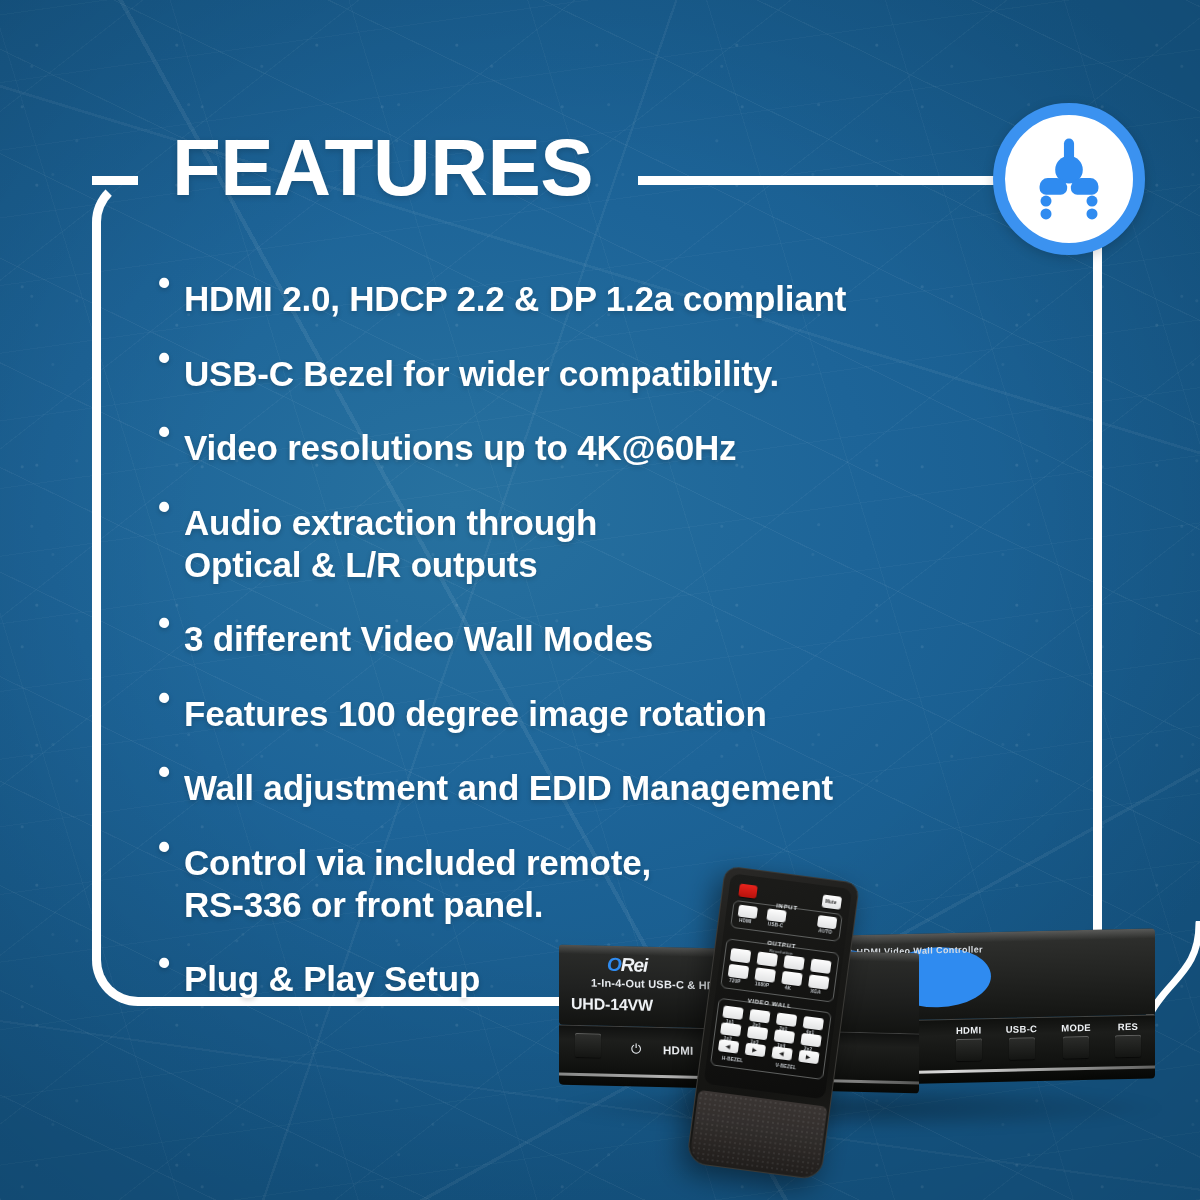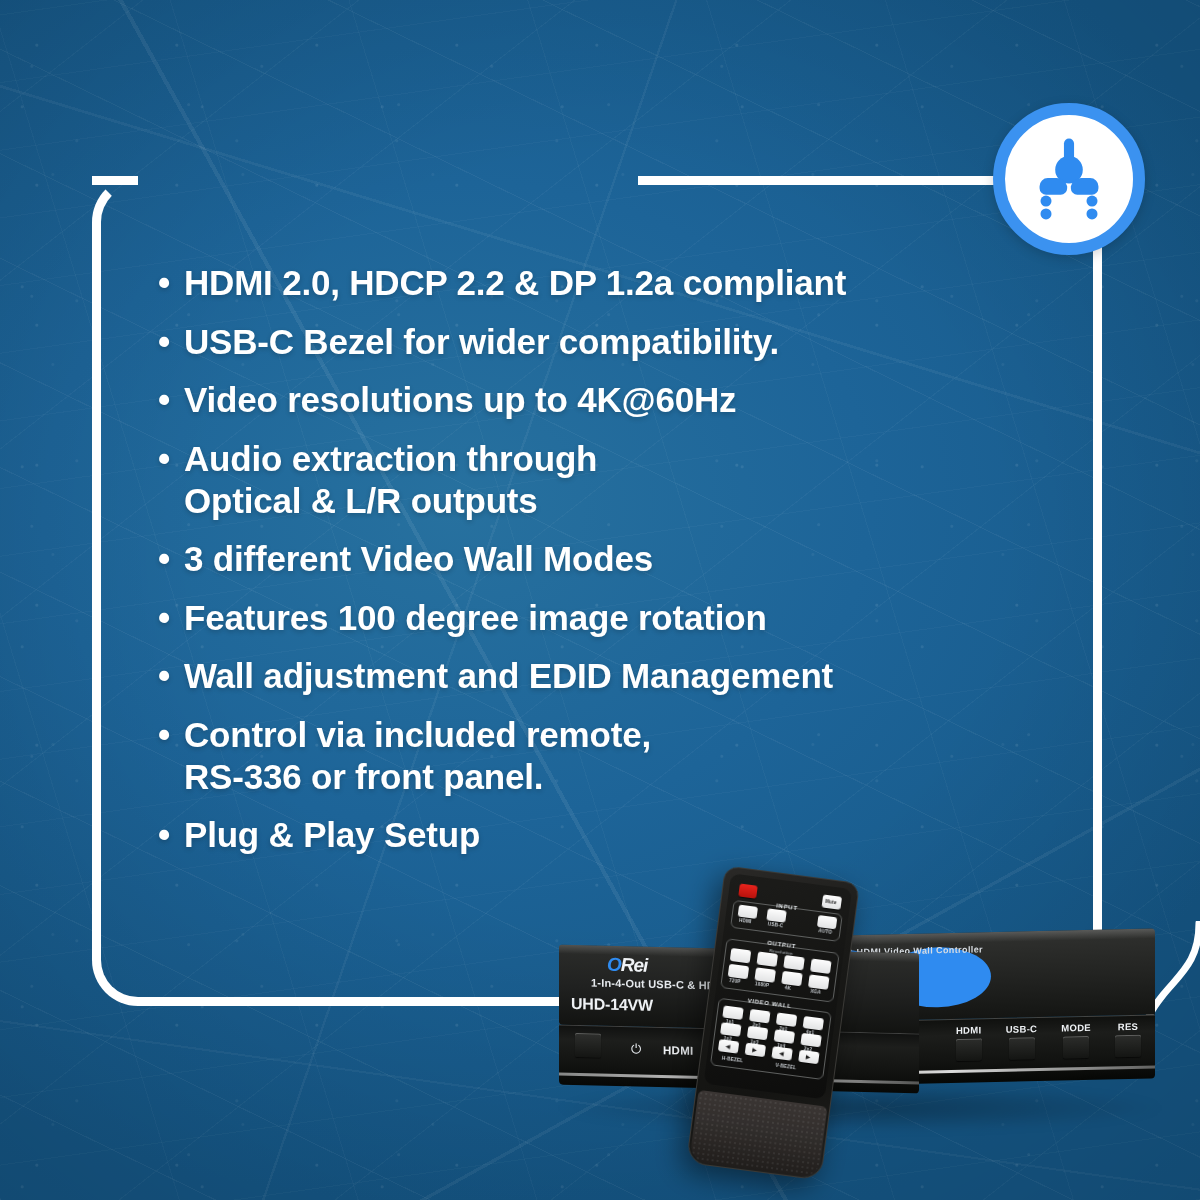--- a/index.html
+++ b/index.html
@@ -137,21 +137,21 @@
     letter-spacing:-0.2px;
   }
   .feat .dot {
     flex:0 0 auto;
     width:24px;
     margin-right:2px;
     text-align:left;
     font-size:35px;
     line-height:1.19;
   }
-  .feat .txt { flex:1 1 auto; white-space:pre-line; }
+  .feat .txt { flex:1 1 auto; white-space:pre-line;margin-top:16px; }
 
   
   .product {
     position:absolute;
     left:545px; top:905px;
     width:640px; height:290px;
   }
 
   
   .unit-b {
@@ -371,20 +371,21 @@
   <div class="bg-tex1"></div>
   <div class="bg-tex2"></div>
   <div class="bg-tex3"></div>
   <div class="bg-vig"></div>
 
   <div class="frame"></div>
   <div class="frame-top-left"></div>
   <div class="title-rule"></div>
   <div class="frame-top-right"></div>
 
+  <div class="title">FEATURES</div>
 
   <div class="icon-badge">
     <svg viewBox="0 0 100 100">
       <g fill="#2f8bf0">
         <rect x="44.5" y="6" width="11" height="34" rx="5.5"></rect>
         <circle cx="50" cy="40" r="15"></circle>
         <path d="M18 58 a9 9 0 0 1 9-9 h9 a12 12 0 0 1 12 9 v2 a7 7 0 0 1 -7 7 h-16 a7 7 0 0 1 -7 -7 z"></path>
         <path d="M82 58 a9 9 0 0 0 -9 -9 h-9 a12 12 0 0 0 -12 9 v2 a7 7 0 0 0 7 7 h16 a7 7 0 0 0 7 -7 z"></path>
         <circle cx="25" cy="74" r="6"></circle>
         <circle cx="25" cy="88" r="6"></circle>

